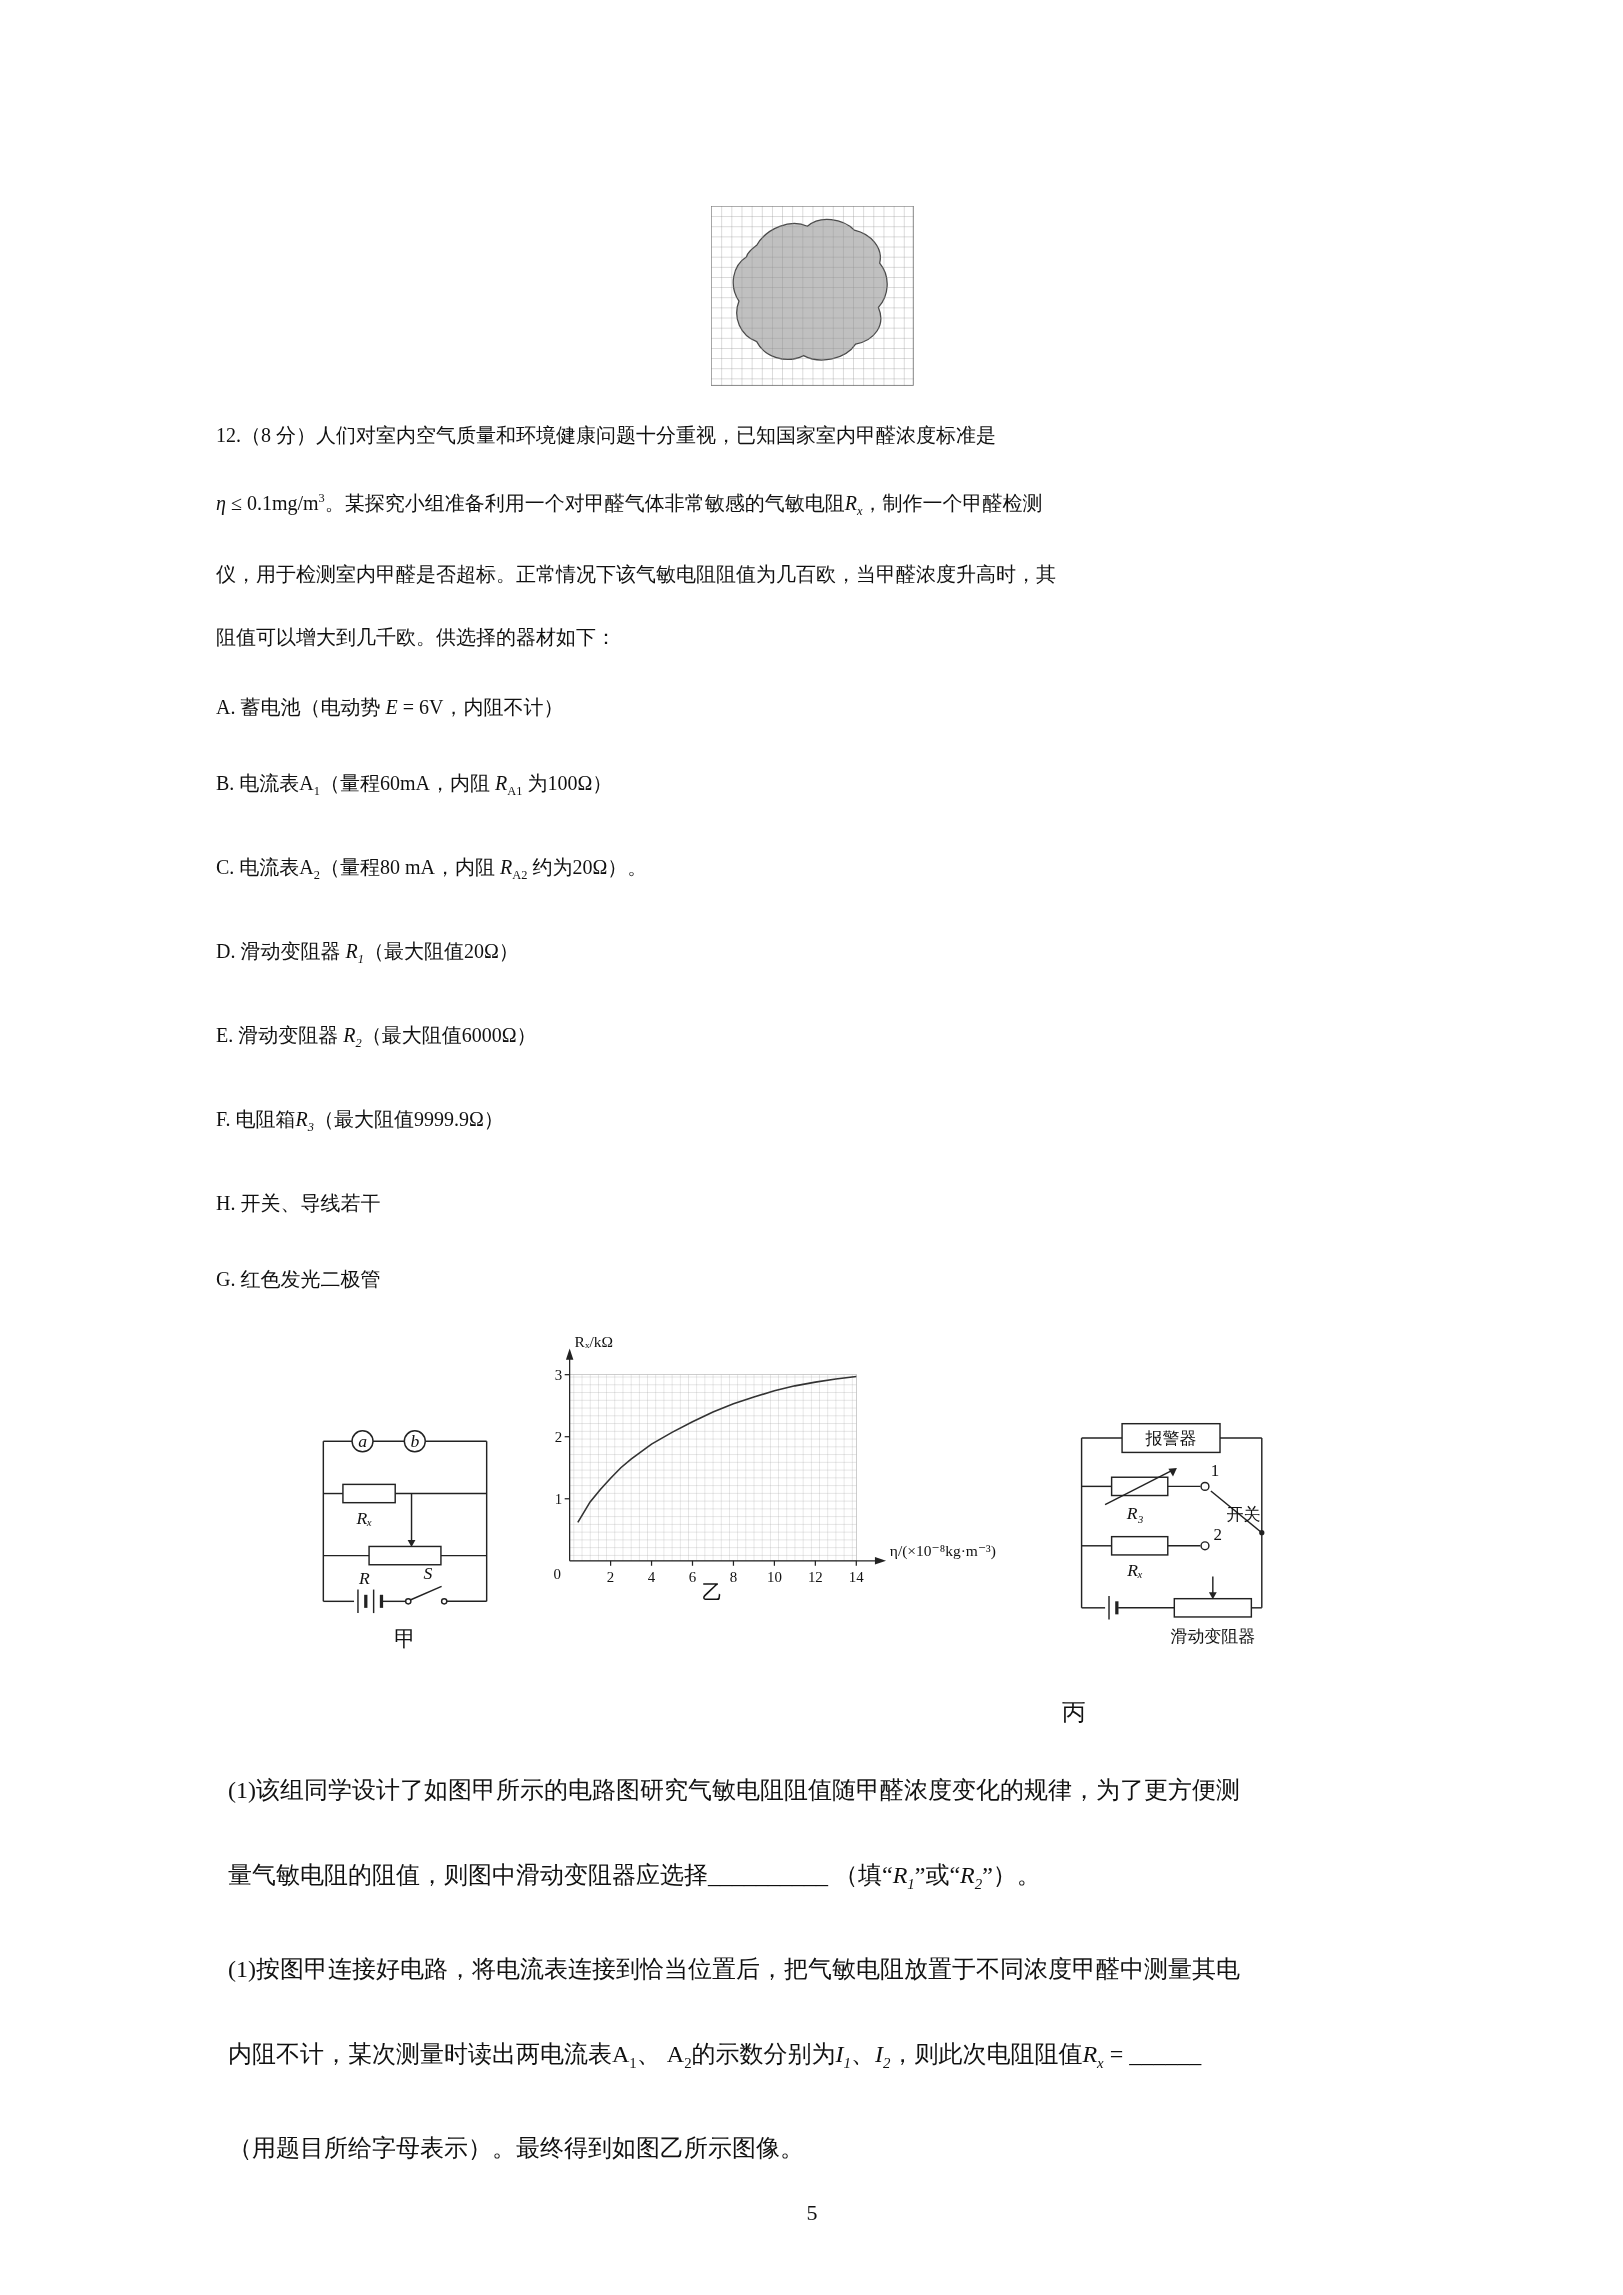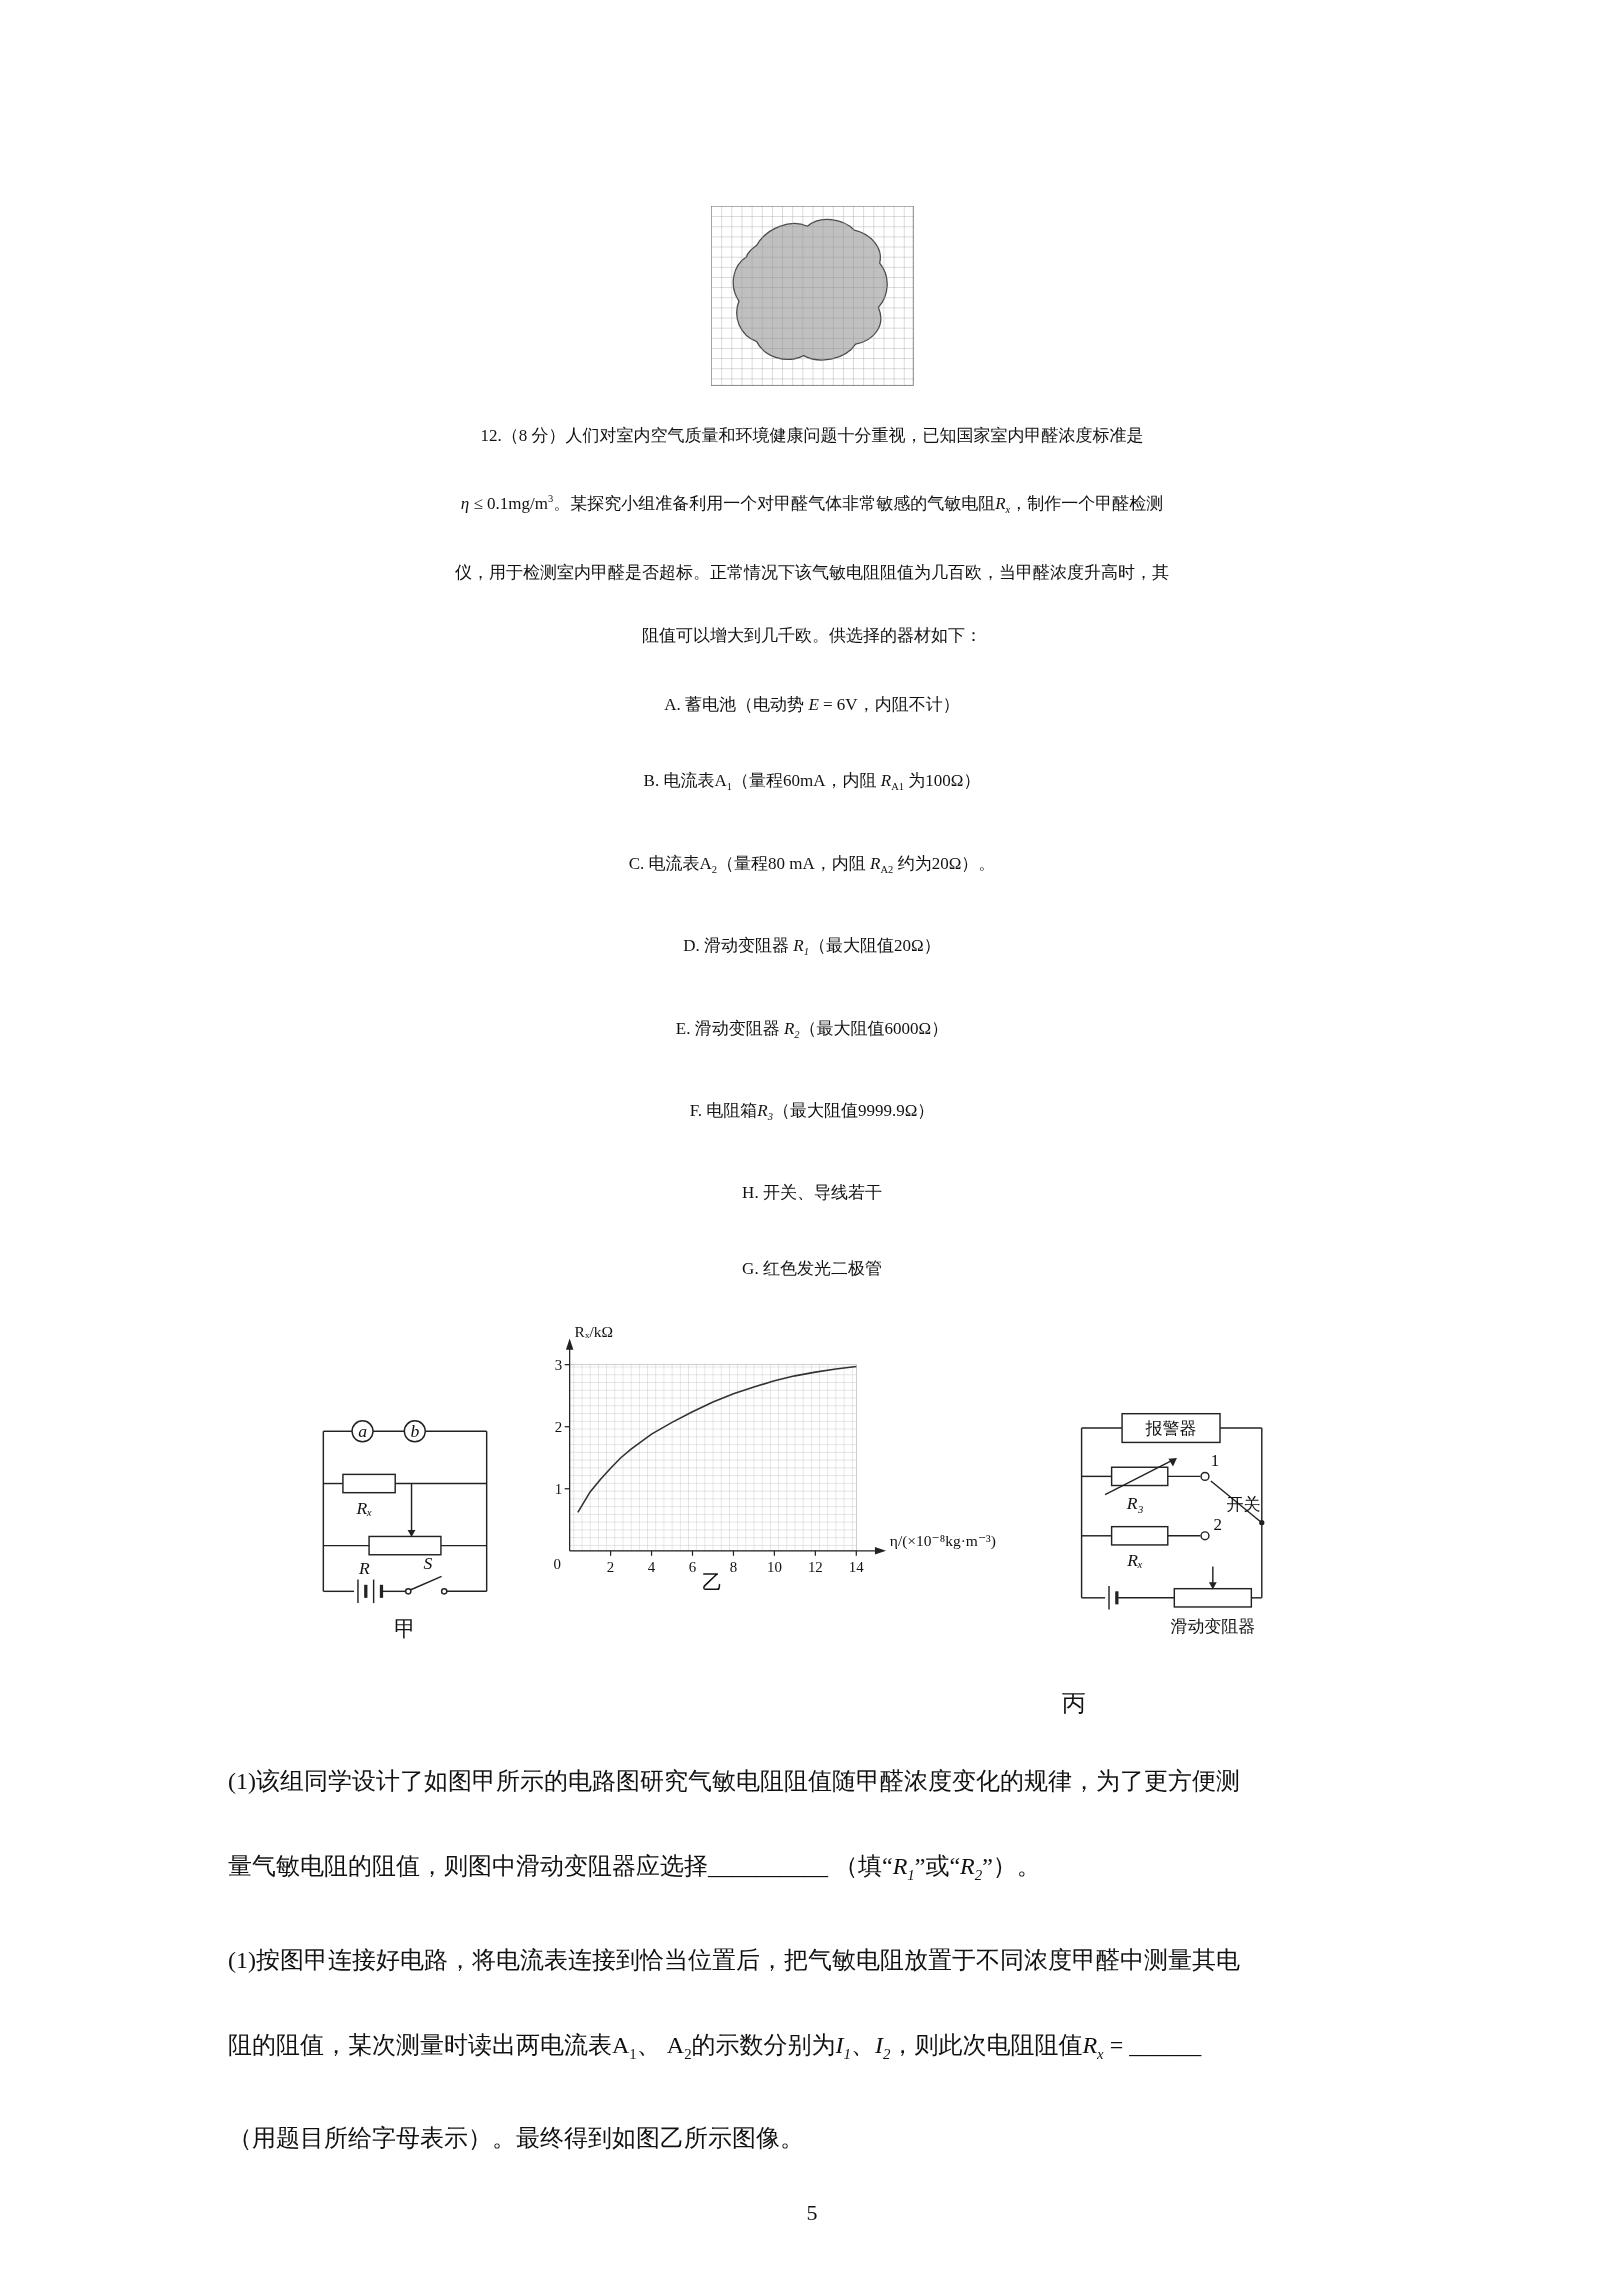--- a/index.html
+++ b/index.html
@@ -2,21 +2,21 @@
 <html style="font-size:10.5px"><head>
 <meta charset="utf-8">
 <style>
   * { box-sizing: border-box; }
   html,body { margin:0; padding:0; background:#ffffff; }
   body { font-family:"Liberation Serif","DejaVu Serif",serif; color:#111; }
   .sheet { position:relative; width:1624px; height:2295px; background:#fff; overflow:hidden; }
 
   .top-fig { display:flex; justify-content:center; padding-top:206px; }
 
-  .text-block { margin:18.3px 216px 0 216px; font-size:17px;text-align:center; }
+  .text-block { margin:18.3px 216px 0 216px; font-size:20px; }
   .text-block2 { margin:26px 216px 0 216px; font-size:24px; }
   .line { margin:0; line-height:63px; white-space:nowrap; }
   .item { margin:0; line-height:76px; white-space:nowrap;font-family:Liberation Serif, serif; }
   .pline { margin:12px; line-height:73px; white-space:nowrap; }
   .var { font-style:italic; }
   sub, sup { font-size:0.62em; font-style:inherit; }
 
   .figrow { display:flex; align-items:flex-start; margin:13px 0 0 307px; }
   .fig-jia { margin-top:88px; }
   .fig-yi  { margin-left:29px; }
@@ -199,19 +199,19 @@
         <text class="clabel" x="231" y="362" text-anchor="middle">滑动变阻器</text>
       </svg>
       <div class="caption">丙</div>
     </div>
   </div>
 
   <div class="text-block2">
     <p class="pline">(1)该组同学设计了如图甲所示的电路图研究气敏电阻阻值随甲醛浓度变化的规律，为了更方便测</p>
     <p class="pline"><span>量气敏电阻的阻值，则图中滑动变阻器应选择</span><span>__________</span><span> （填“</span><span class="var">R</span><sub class="var">1</sub><span>”或“</span><span class="var">R</span><sub class="var">2</sub><span>”）。</span></p>
     <p class="pline">(1)按图甲连接好电路，将电流表连接到恰当位置后，把气敏电阻放置于不同浓度甲醛中测量其电</p>
-    <p class="pline"><span>阻的阻值，某次测量时读出两电流表A</span><sub>1</sub><span>、 A</span><sub>2</sub><span>的示数分别为</span><span class="var">I</span><sub class="var">1</sub><span>、</span><span class="var">I</span><sub class="var">2</sub><span>，则此次电阻阻值</span><span class="var">R</span><sub class="var">x</sub><span> = </span><span>______</span></p>
+    <p class="pline"><span>内阻不计，某次测量时读出两电流表A</span><sub>1</sub><span>、 A</span><sub>2</sub><span>的示数分别为</span><span class="var">I</span><sub class="var">1</sub><span>、</span><span class="var">I</span><sub class="var">2</sub><span>，则此次电阻阻值</span><span class="var">R</span><sub class="var">x</sub><span> = </span><span>______</span></p>
     <p class="pline">（用题目所给字母表示）。最终得到如图乙所示图像。</p>
   </div>
 
   <div class="pagenum">5</div>
 </div>
 
 
 </body></html>

